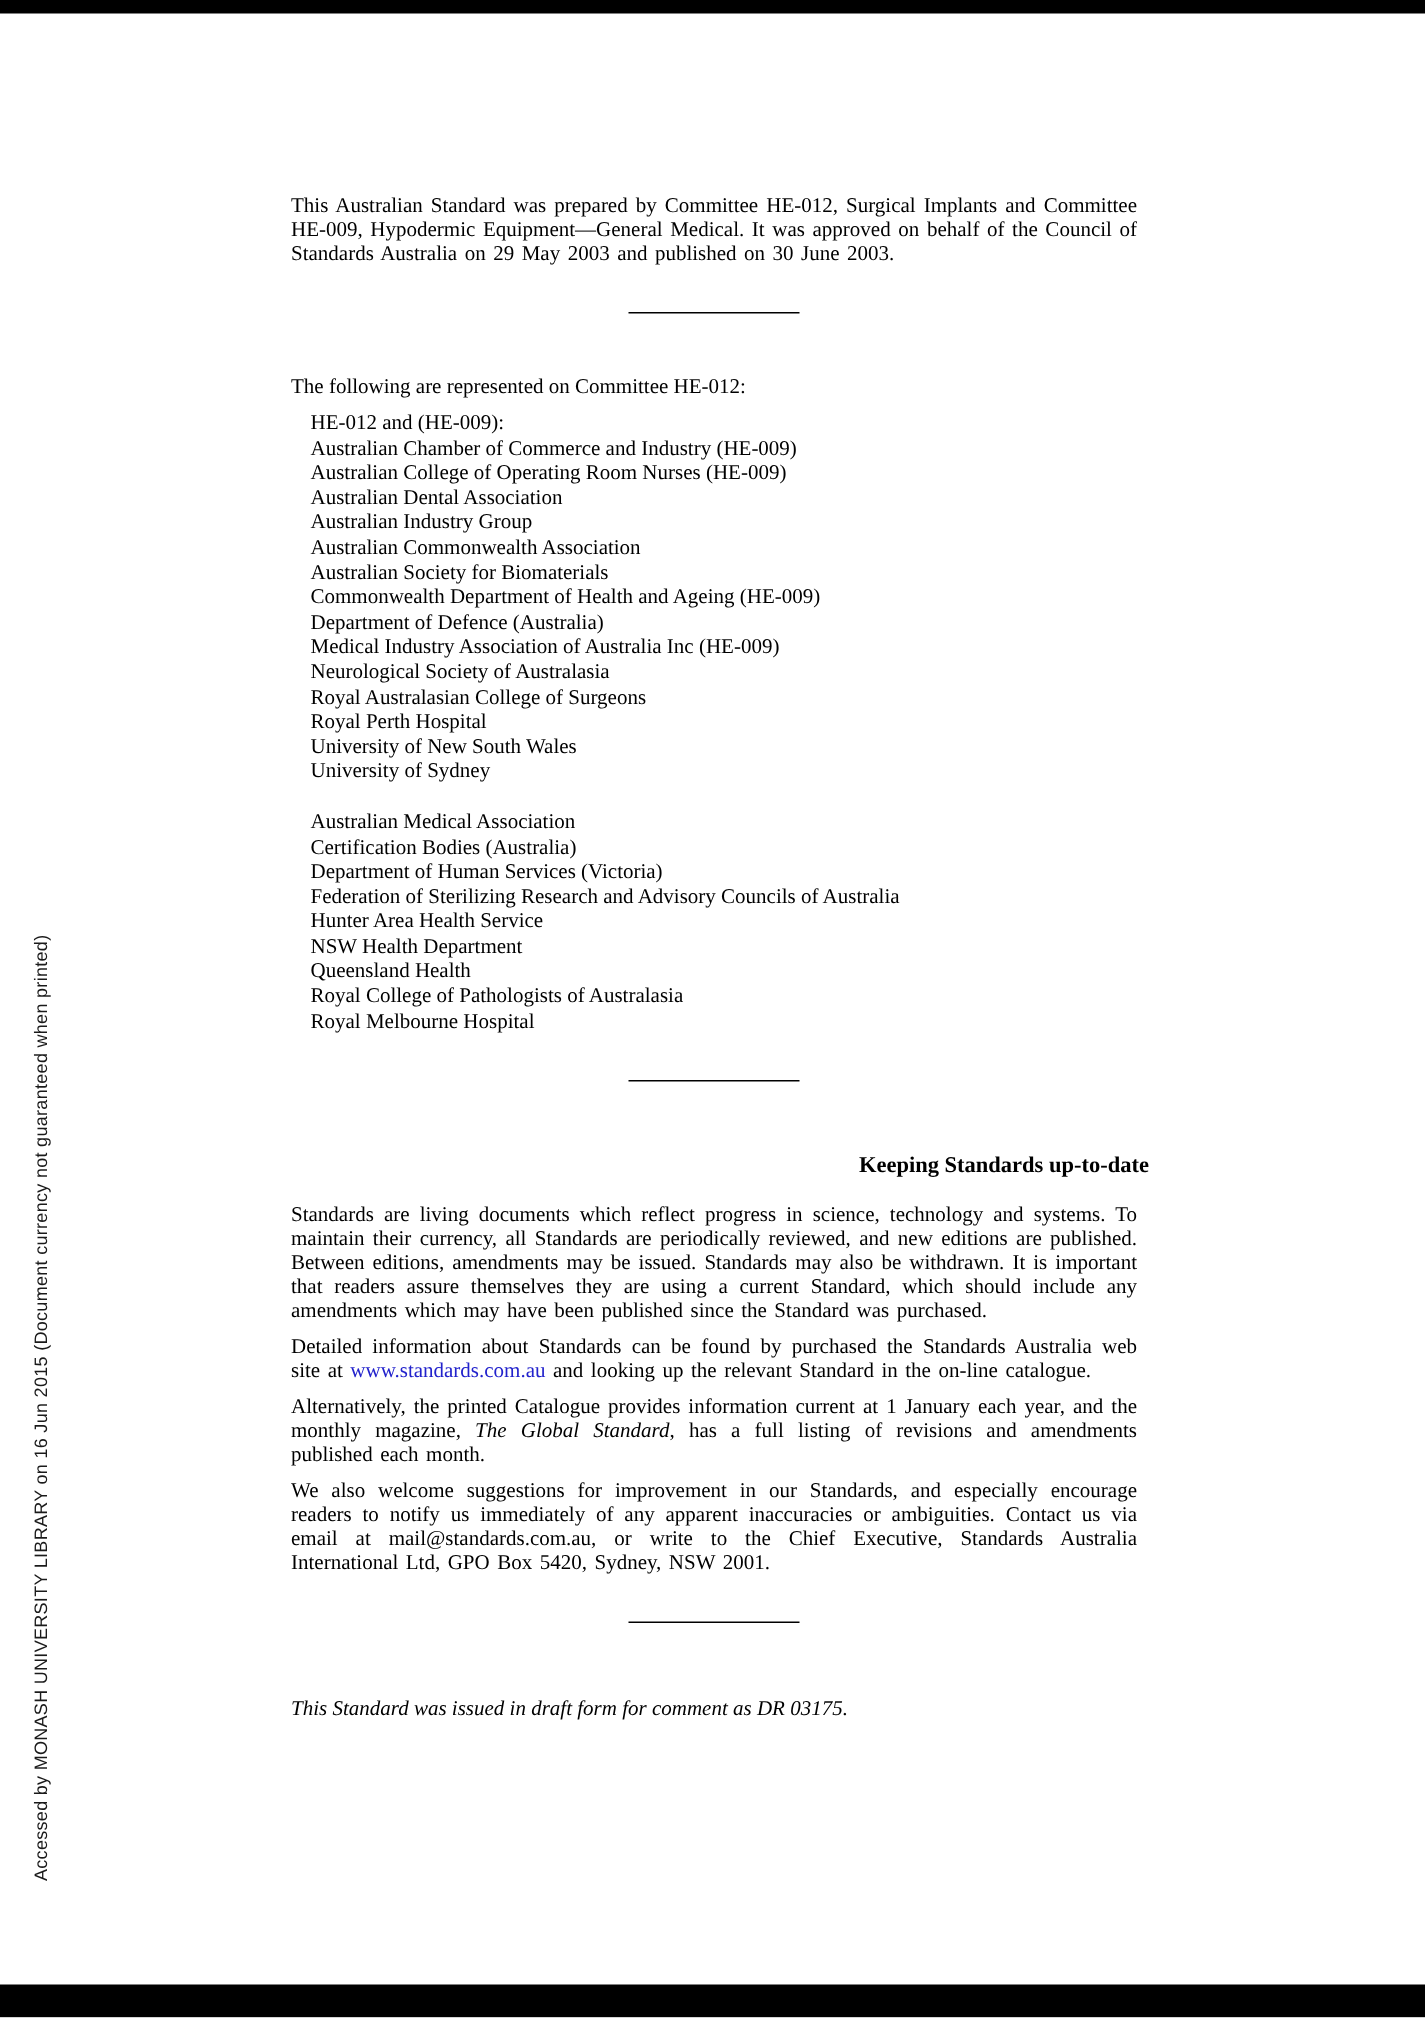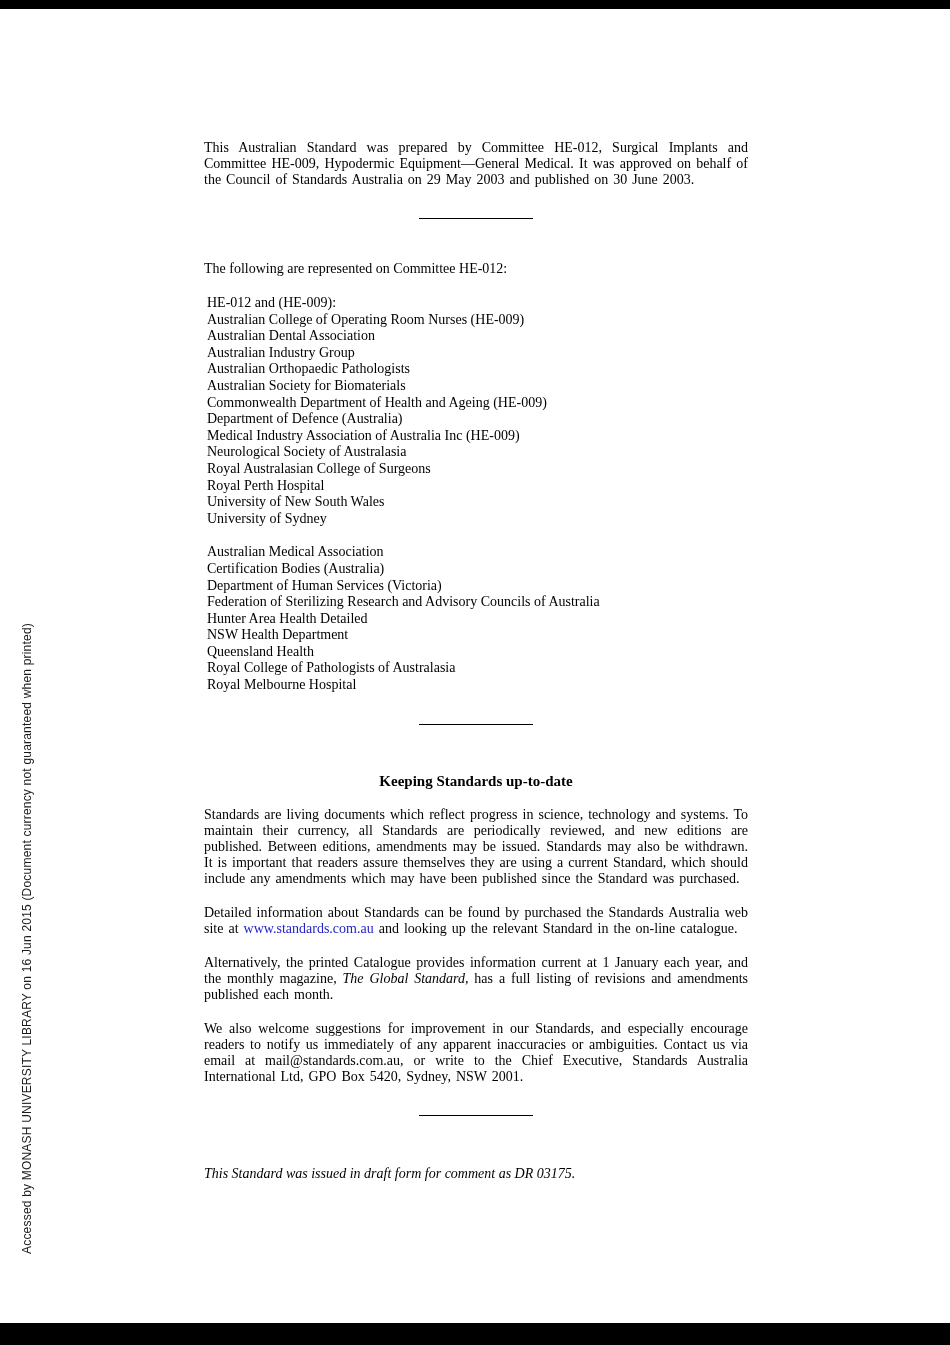--- a/index.html
+++ b/index.html
@@ -31,40 +31,40 @@
   }
 
   .content {
     position: absolute;
     left: 186px;
     top: 122px;
     width: 580px;
     font-size: 14px;
     line-height: 16px;
   }
-  p { margin: 18px; }
+  p { margin: 8px; }
   .para { text-align: justify; word-spacing: 1.5px; }
   .para + .para { margin-top: 6px; }
 
   .rule {
     width: 114px;
     height: 0;
     border-top: 1.4px solid #000;
     margin: 30px auto 0 auto;
   }
 
   .committee-lead { margin-top: 42px; }
   .list { padding-left: 21px; margin-top: 0; }
   .list .list-item { line-height: 16.6px; }
   .list.second { margin-top: 17px; }
 
   .section-title {
     font-size: 15px;
     font-weight: bold;
-    text-align: center;
+    text-align: right;
     margin: 48px 0 18px 0;
   }
 
   a.link { color: var(--link-color, #2222cc); text-decoration: none; cursor: pointer; }
   em.mag { font-style: italic; }
 
   .draft-note {
     margin-top: 50px;
     font-style: italic;
   }
@@ -81,41 +81,42 @@
   <div class="content">
 
     <p class="para">This Australian Standard was prepared by Committee HE-012, Surgical Implants and Committee HE-009, Hypodermic Equipment—General Medical. It was approved on behalf of the Council of Standards Australia on 29 May 2003 and published on 30 June 2003.</p>
 
     <div class="rule"></div>
 
     <p class="committee-lead">The following are represented on Committee HE-012:</p>
 
     <div class="list">
       <div class="list-item">HE-012 and (HE-009):</div>
+      <div class="list-item">Australian Chamber of Commerce and Industry (HE-009)</div>
       <div class="list-item">Australian College of Operating Room Nurses (HE-009)</div>
       <div class="list-item">Australian Dental Association</div>
       <div class="list-item">Australian Industry Group</div>
-      <div class="list-item">Australian Orthopaedic Pathologists</div>
+      <div class="list-item">Australian Commonwealth Association</div>
       <div class="list-item">Australian Society for Biomaterials</div>
       <div class="list-item">Commonwealth Department of Health and Ageing (HE-009)</div>
       <div class="list-item">Department of Defence (Australia)</div>
       <div class="list-item">Medical Industry Association of Australia Inc (HE-009)</div>
       <div class="list-item">Neurological Society of Australasia</div>
       <div class="list-item">Royal Australasian College of Surgeons</div>
       <div class="list-item">Royal Perth Hospital</div>
       <div class="list-item">University of New South Wales</div>
       <div class="list-item">University of Sydney</div>
     </div>
 
     <div class="list second">
       <div class="list-item">Australian Medical Association</div>
       <div class="list-item">Certification Bodies (Australia)</div>
       <div class="list-item">Department of Human Services (Victoria)</div>
       <div class="list-item">Federation of Sterilizing Research and Advisory Councils of Australia</div>
-      <div class="list-item">Hunter Area Health Detailed</div>
+      <div class="list-item">Hunter Area Health Service</div>
       <div class="list-item">NSW Health Department</div>
       <div class="list-item">Queensland Health</div>
       <div class="list-item">Royal College of Pathologists of Australasia</div>
       <div class="list-item">Royal Melbourne Hospital</div>
     </div>
 
     <div class="rule"></div>
 
     <h2 class="section-title">Keeping Standards up-to-date</h2>
 

